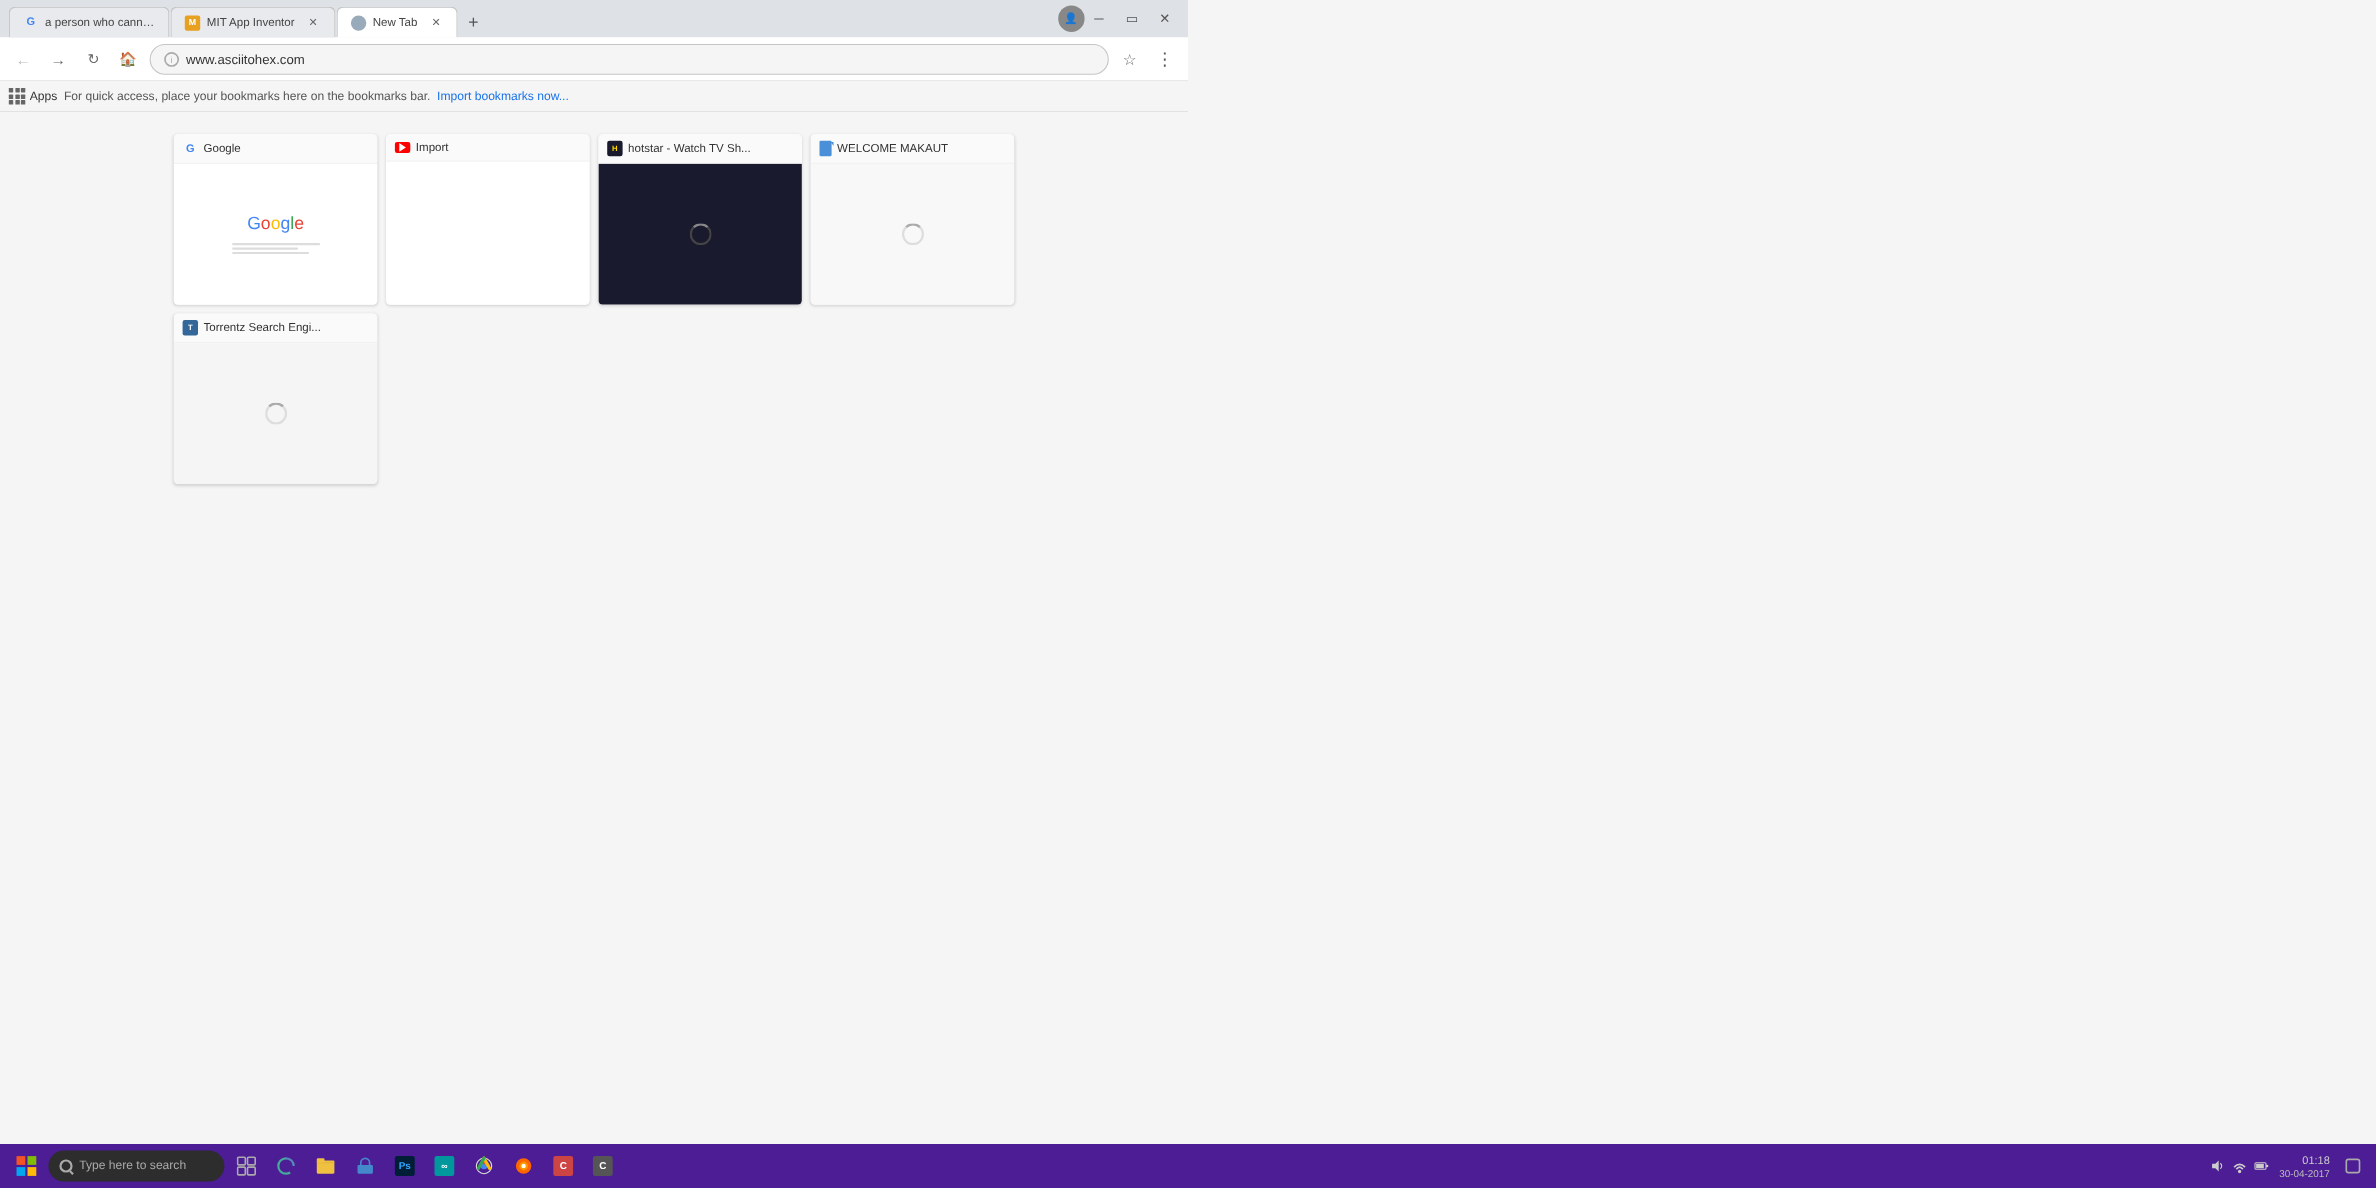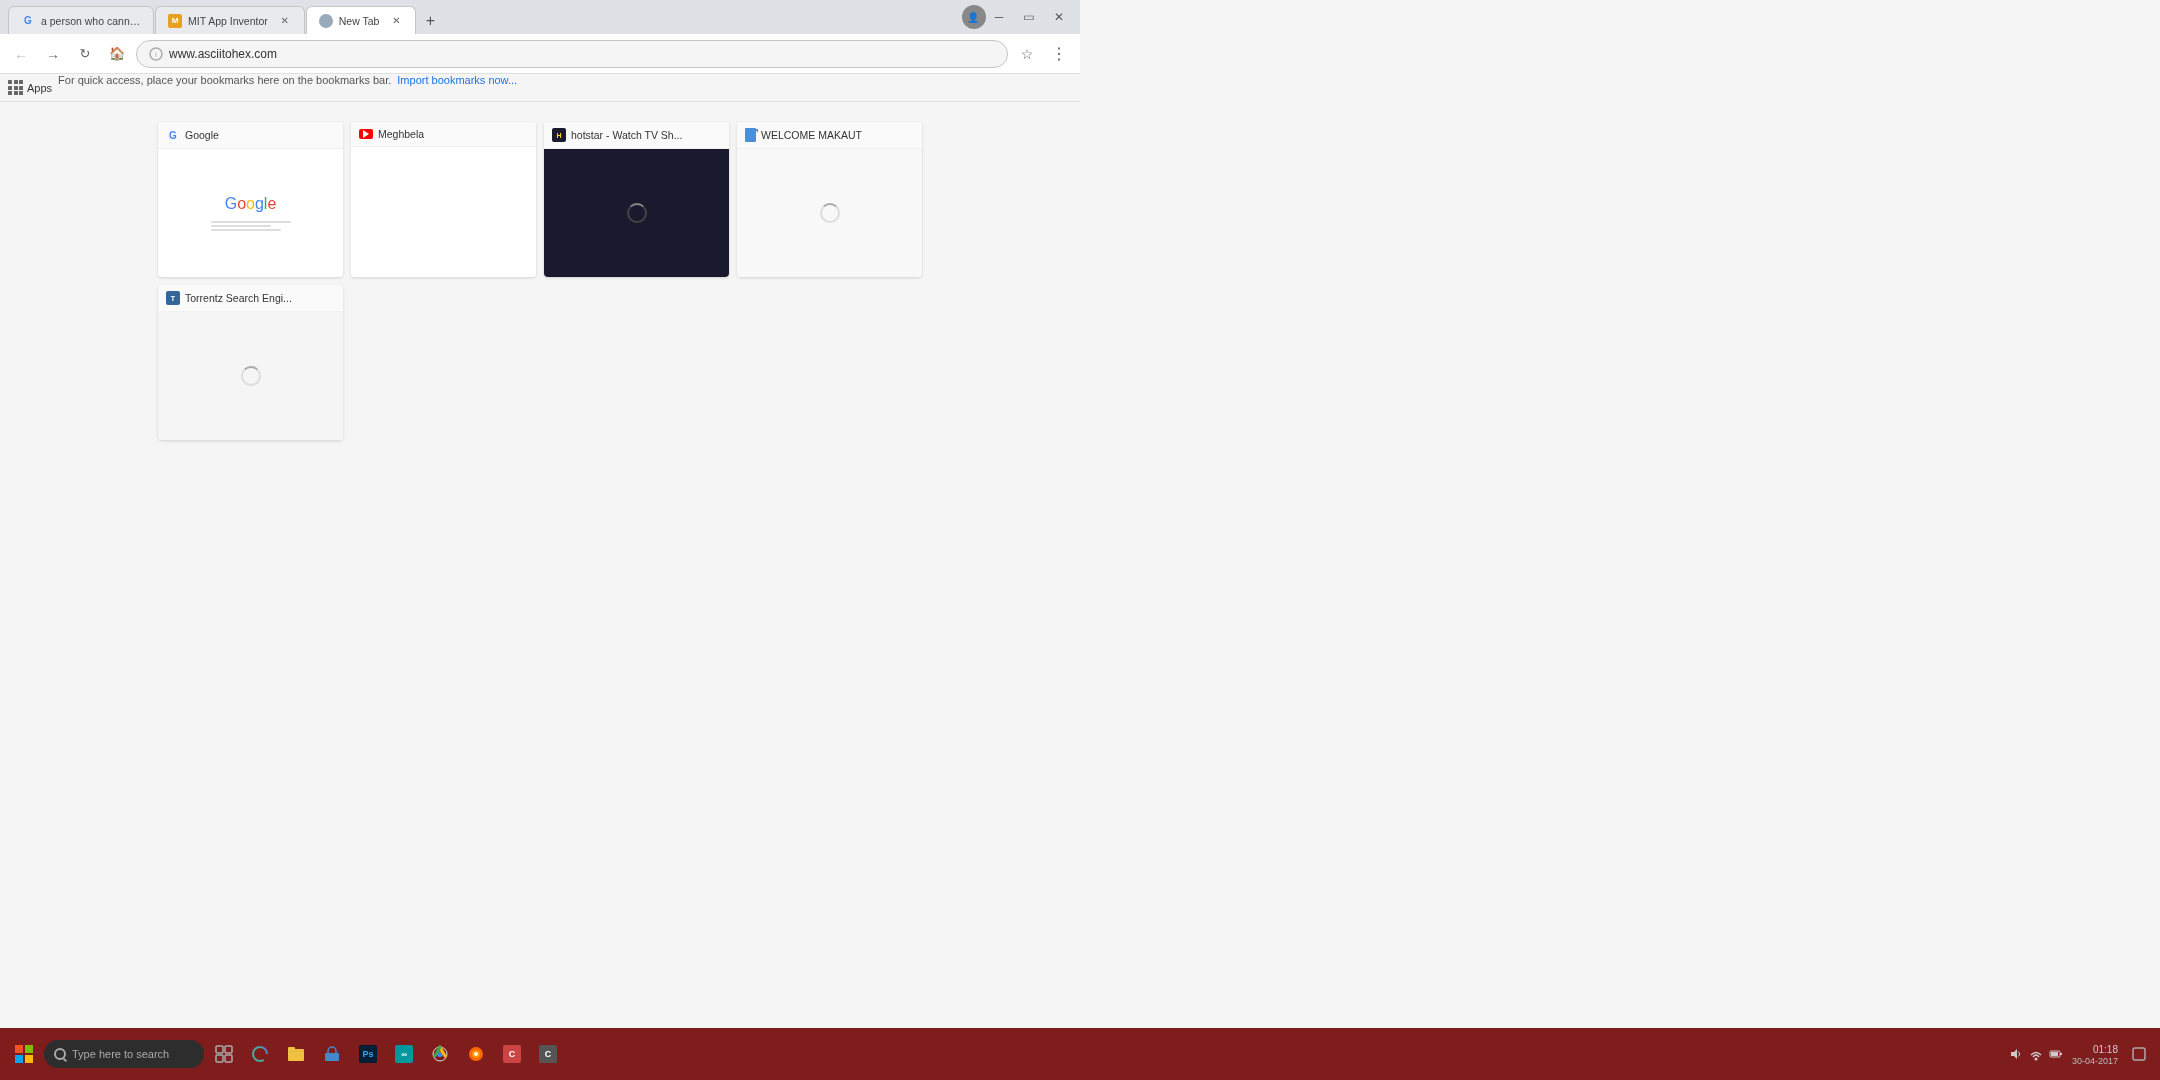--- a/index.html
+++ b/index.html
@@ -146,20 +146,21 @@
       font-size: 14px;
       color: #666;
       cursor: pointer;
     }
 
     
     .bookmarks-bar {
       background: #f5f5f5;
       height: 28px;
       display: flex;
+      align-items: center;
       padding: 0 8px;
       font-size: 11px;
       color: #666;
       border-bottom: 1px solid #e0e0e0;
       gap: 6px;
     }
     .apps-icon {
       display: flex;
       align-items: center;
       gap: 4px;
@@ -347,22 +348,22 @@
       align-items: center;
       justify-content: center;
     }
 
     
     .taskbar {
       position: fixed;
       bottom: 0;
       left: 0;
       right: 0;
-      height: 52px;
-      background: #7f1d1d;
+      height: 40px;
+      background: #4c1d95;
       display: flex;
       align-items: center;
       padding: 0 8px;
       gap: 4px;
       z-index: 100;
     }
     .taskbar-start {
       width: 32px;
       height: 32px;
       display: flex;
@@ -627,21 +628,21 @@
             <div class="google-line" style="width:70px;"></div>
           </div>
         </div>
       </div>
 
       <div class="mv-tile">
         <div class="mv-header">
           <div class="favicon-youtube">
             <div class="yt-play"></div>
           </div>
-          <span class="mv-title">Meghbela</span>
+          <span class="mv-title">Import</span>
         </div>
         <div class="mv-preview youtube-preview">
           <div class="yt-thumb yt-thumb-main" style="grid-column:1;grid-row:1/3;"></div>
           <div class="yt-thumb yt-thumb-2"></div>
           <div class="yt-thumb yt-thumb-3"></div>
         </div>
       </div>
 
 
       <div class="mv-tile">

